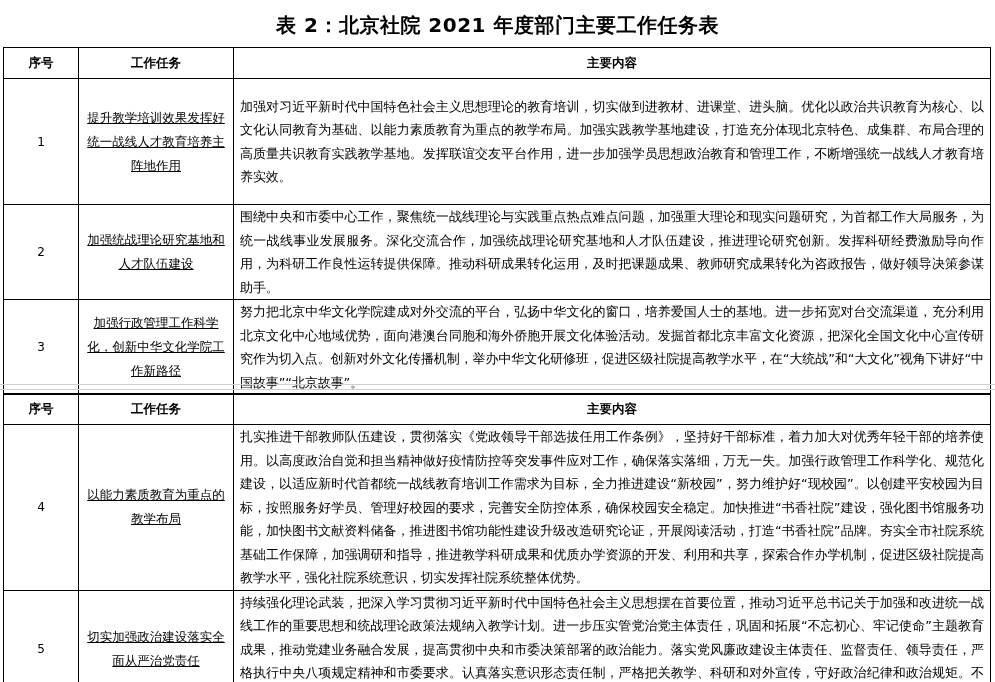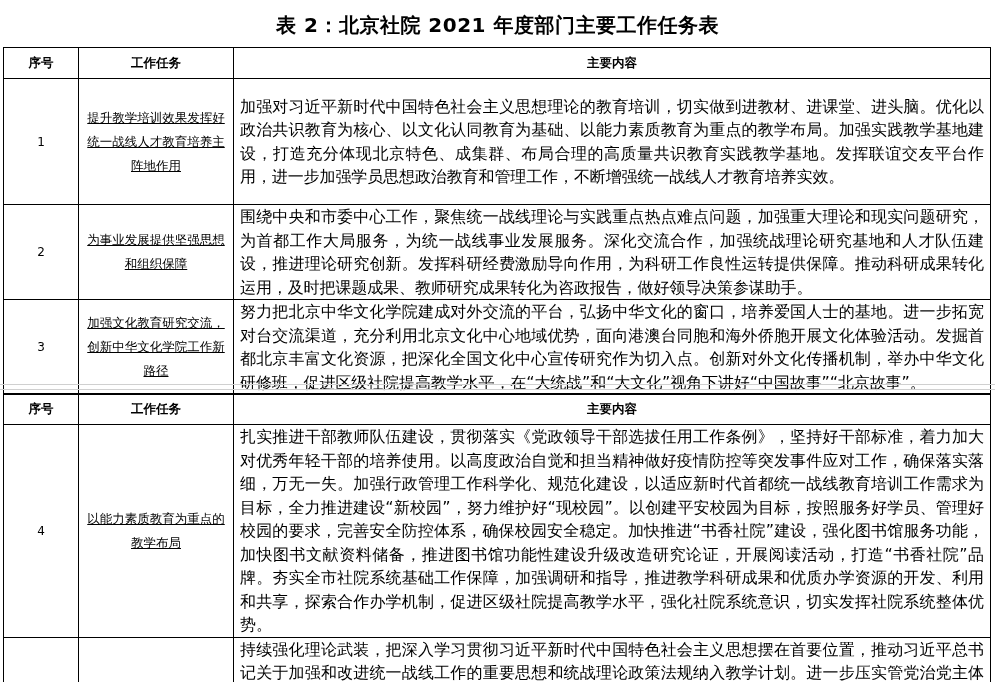--- a/index.html
+++ b/index.html
@@ -5,21 +5,21 @@
   html, body { margin:0; padding:0; background:#ffffff; }
   body { width:995px; height:682px; position:relative; overflow:hidden;
          font-family:"DejaVu Sans","Liberation Sans",sans-serif; color:#000; }
   .title { position:absolute; left:0; top:12px; width:995px; text-align:center;
            font-size:20px; font-weight:bold; letter-spacing:0.5px; }
   table { position:absolute; left:3px; width:987px; border-collapse:collapse; table-layout:fixed; }
   td, th { border:1.5px solid #000; padding:0; vertical-align:middle; }
   th { font-size:12.5px; font-weight:bold; text-align:center; height:30px; }
   td.no { text-align:center; font-size:12px; }
   td.task { text-align:center; font-size:12.5px; line-height:24px; padding:0 8px;text-decoration:underline; }
-  td.content { text-align:justify; font-size:16px; line-height:23.5px; padding:0 6px 0 6px; letter-spacing:-0.1px; }
+  td.content { text-align:justify; font-size:13px; line-height:23.5px; padding:0 6px 0 6px; letter-spacing:-0.1px; }
   #t1 { top:47px; }
   #t2 { top:393px; }
   .gap { position:absolute; left:0; width:995px; height:1px; background:#d0d0d0; }
 </style>
 </head>
 <body>
 
 <div class="title">表 2：北京社院 2021 年度部门主要工作任务表</div>
 
 <table id="t1">
@@ -34,26 +34,26 @@
     <th>工作任务</th>
     <th>主要内容</th>
   </tr>
   <tr style="height:126px">
     <td class="no">1</td>
     <td class="task">提升教学培训效果发挥好统一战线人才教育培养主阵地作用</td>
     <td class="content">加强对习近平新时代中国特色社会主义思想理论的教育培训，切实做到进教材、进课堂、进头脑。优化以政治共识教育为核心、以文化认同教育为基础、以能力素质教育为重点的教学布局。加强实践教学基地建设，打造充分体现北京特色、成集群、布局合理的高质量共识教育实践教学基地。发挥联谊交友平台作用，进一步加强学员思想政治教育和管理工作，不断增强统一战线人才教育培养实效。</td>
   </tr>
   <tr style="height:93px">
     <td class="no">2</td>
-    <td class="task">为事业发展提供坚强思想和组织保障</td>
+    <td class="task">加强统战理论研究基地和人才队伍建设</td>
     <td class="content">围绕中央和市委中心工作，聚焦统一战线理论与实践重点热点难点问题，加强重大理论和现实问题研究，为首都工作大局服务，为统一战线事业发展服务。深化交流合作，加强统战理论研究基地和人才队伍建设，推进理论研究创新。发挥科研经费激励导向作用，为科研工作良性运转提供保障。推动科研成果转化运用，及时把课题成果、教师研究成果转化为咨政报告，做好领导决策参谋助手。</td>
   </tr>
   <tr style="height:84px">
     <td class="no">3</td>
-    <td class="task">加强文化教育研究交流，创新中华文化学院工作新路径</td>
+    <td class="task">加强行政管理工作科学化，创新中华文化学院工作新路径</td>
     <td class="content">努力把北京中华文化学院建成对外交流的平台，弘扬中华文化的窗口，培养爱国人士的基地。进一步拓宽对台交流渠道，充分利用北京文化中心地域优势，面向港澳台同胞和海外侨胞开展文化体验活动。发掘首都北京丰富文化资源，把深化全国文化中心宣传研究作为切入点。创新对外文化传播机制，举办中华文化研修班，促进区级社院提高教学水平，在“大统战”和“大文化”视角下讲好“中国故事”“北京故事”。</td>
   </tr>
 </tbody>
   </table>
 
 <div class="gap" style="top:384px"></div>
 <div class="gap" style="top:389px"></div>
 
 <table id="t2">
   <colgroup>

